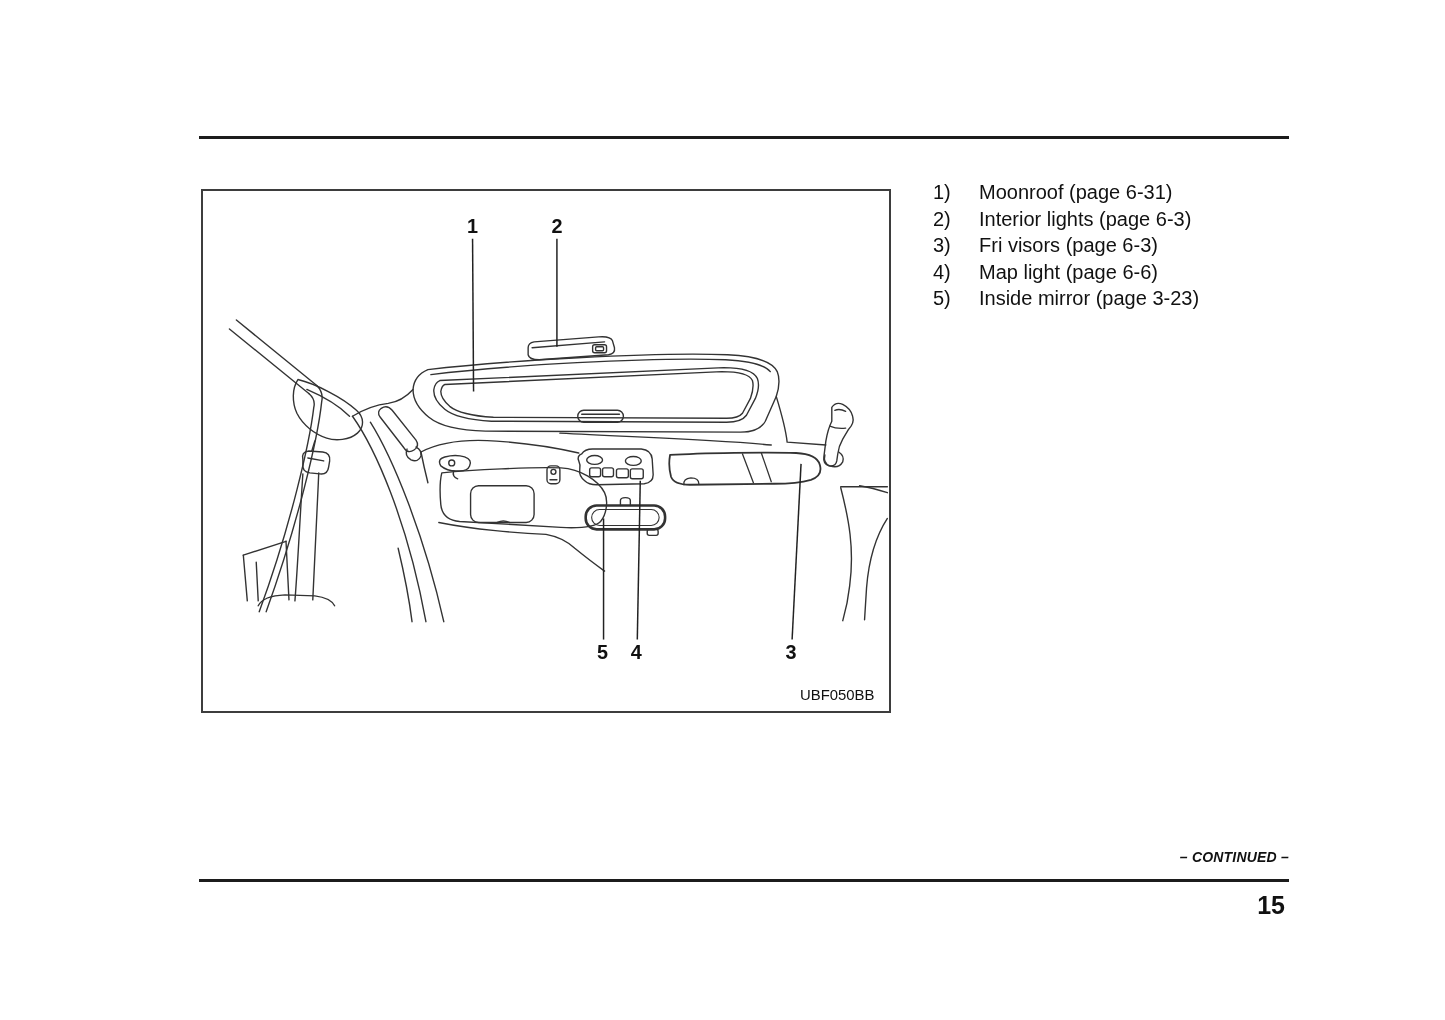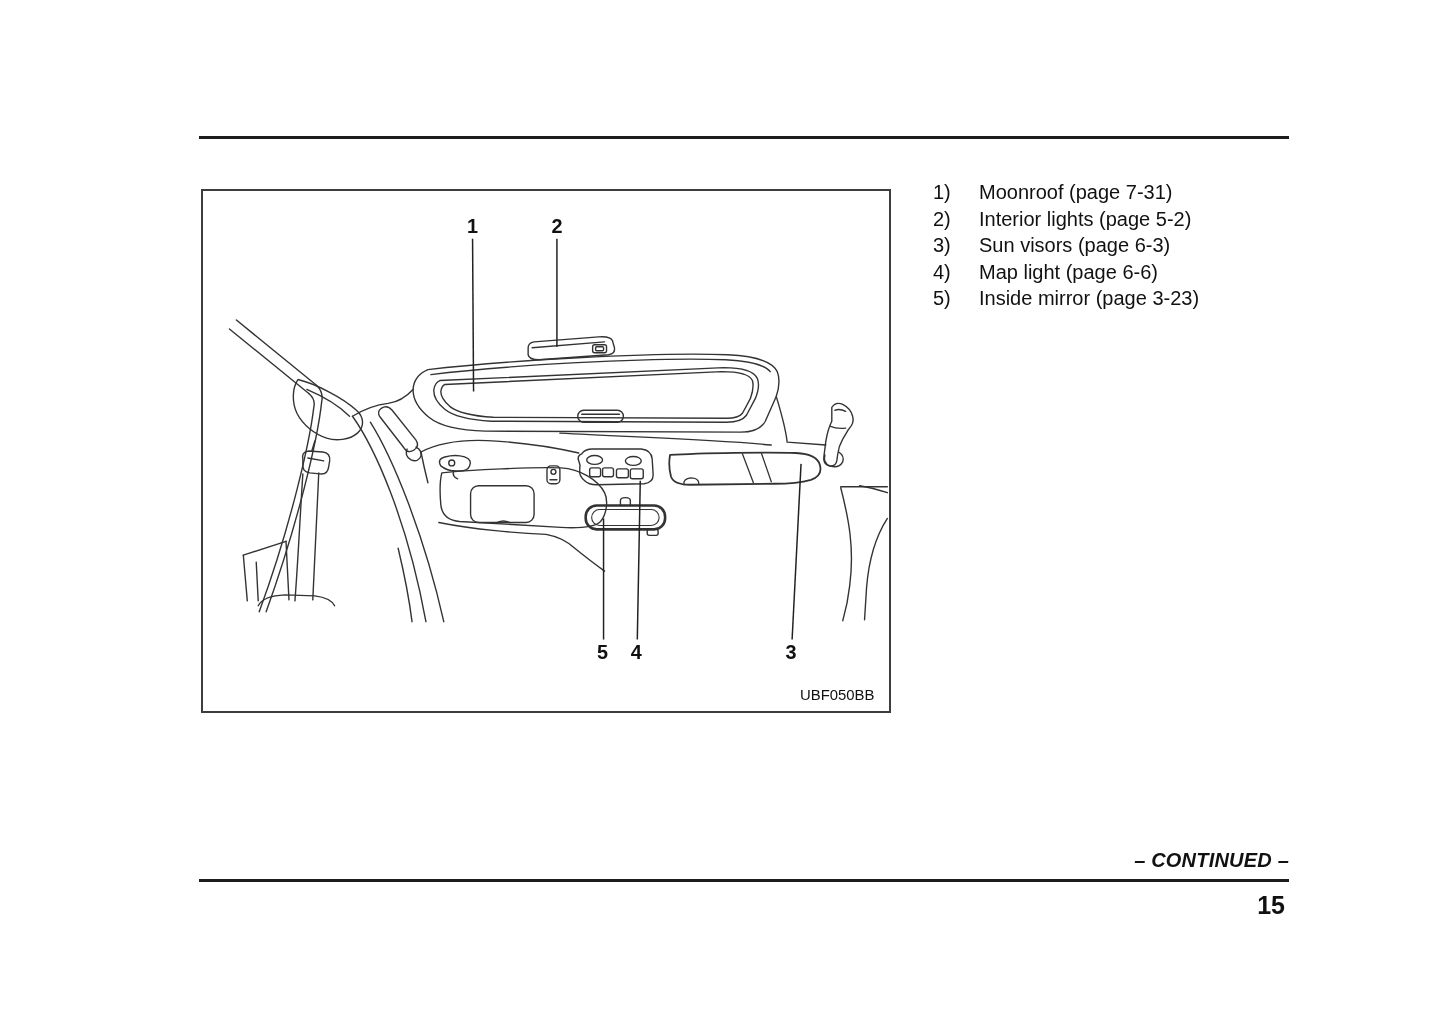--- a/index.html
+++ b/index.html
@@ -7,21 +7,21 @@
         font-family:"Liberation Sans", sans-serif;color:#111;}
   .rule{position:absolute;left:199px;width:1090px;height:3px;background:#1c1c1c;}
   .rule.top{top:136px;}
   .rule.bottom{top:879px;}
   .figure{position:absolute;left:201px;top:189px;width:690px;height:524px;
           border:2px solid #3d3d3d;box-sizing:border-box;background:#fff;}
   .figure svg{position:absolute;left:0;top:0;width:100%;height:100%;}
   .legend{position:absolute;left:933px;top:179px;font-size:20px;line-height:26.6px;}
   .legend .row{display:flex;}
   .legend .num{width:46px;flex:0 0 46px;}
-  .continued{position:absolute;right:156px;top:849px;font-size:20px;font-weight:bold;
+  .continued{position:absolute;right:156px;top:849px;font-size:14px;font-weight:bold;
              font-style:italic;letter-spacing:.2px;}
   .pagenum{position:absolute;right:160px;top:891px;font-size:25px;font-weight:bold;}
   .art{stroke:#333;fill:none;stroke-width:1.4;stroke-linecap:round;stroke-linejoin:round;}
   .thick{stroke-width:2.6;}
   .mid{stroke-width:1.8;}
   .leader{stroke:#222;stroke-width:1.5;fill:none;}
   .callout{font-family:"Liberation Sans", sans-serif;font-size:20px;font-weight:bold;fill:#111;}
   .figcode{font-family:"Liberation Sans", sans-serif;font-size:15px;fill:#111;}
 </style>
 </head>
@@ -141,29 +141,29 @@
       <text class="callout" text-anchor="middle" x="436" y="472">4</text>
       <text class="callout" text-anchor="middle" x="592" y="472">3</text>
 
       <text class="figcode" text-anchor="end" x="676" y="513">UBF050BB</text>
     </svg>
   </div>
 
   <div class="legend">
     <div class="row">
       <span class="num">1)</span>
-      <span class="label">Moonroof (page 7-31)</span>
+      <span class="label">Moonroof (page 6-31)</span>
     </div>
     <div class="row">
       <span class="num">2)</span>
-      <span class="label">Interior lights (page 5-2)</span>
+      <span class="label">Interior lights (page 6-3)</span>
     </div>
     <div class="row">
       <span class="num">3)</span>
-      <span class="label">Sun visors (page 6-3)</span>
+      <span class="label">Fri visors (page 6-3)</span>
     </div>
     <div class="row">
       <span class="num">4)</span>
       <span class="label">Map light (page 6-6)</span>
     </div>
     <div class="row">
       <span class="num">5)</span>
       <span class="label">Inside mirror (page 3-23)</span>
     </div>
   </div>

